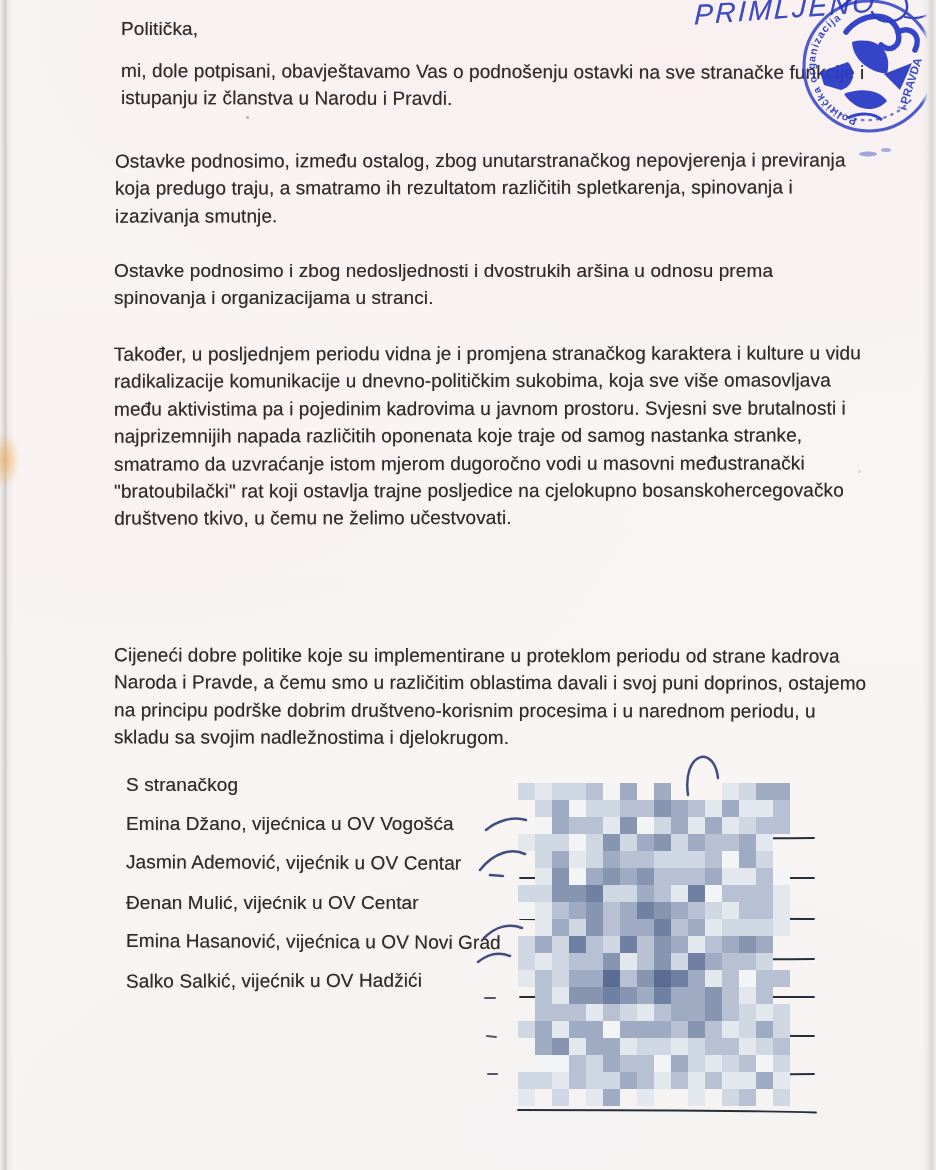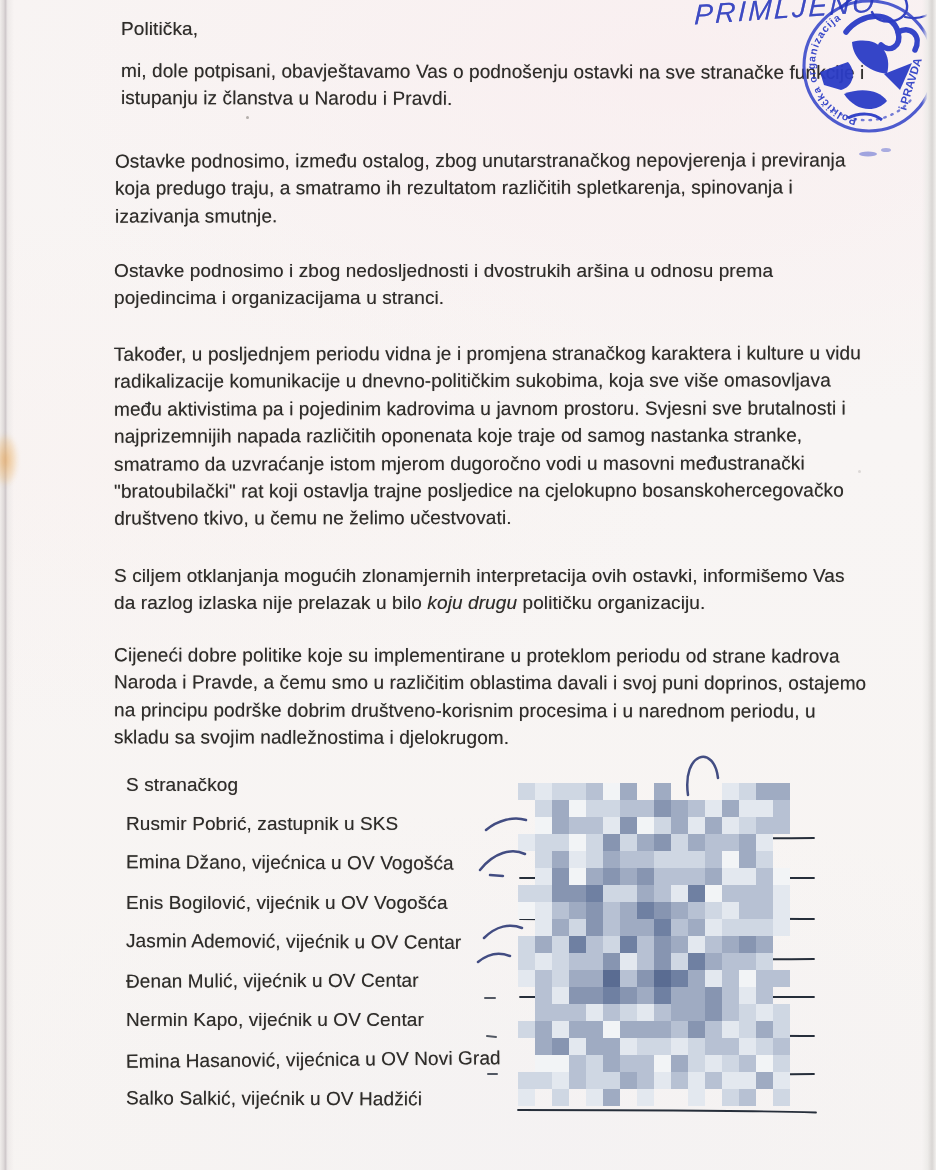--- a/index.html
+++ b/index.html
@@ -63,47 +63,42 @@
   <div class="txt" style="left:121px; top:15px;">Politička,</div>
 
   <div class="txt" style="left:121px; top:58px; transform:rotate(.15deg);">mi, dole potpisani, obavještavamo Vas o podnošenju ostavki na sve stranačke funkcije i
 istupanju iz članstva u Narodu i Pravdi.</div>
 
   <div class="txt" style="left:115px; top:147px; transform:rotate(-.1deg);">Ostavke podnosimo, između ostalog, zbog unutarstranačkog nepovjerenja i previranja
 koja predugo traju, a smatramo ih rezultatom različitih spletkarenja, spinovanja i
 izazivanja smutnje.</div>
 
   <div class="txt" style="left:114px; top:257px;">Ostavke podnosimo i zbog nedosljednosti i dvostrukih aršina u odnosu prema
-pojedincima i organizacijama u stranci.</div>
+spinovanja i organizacijama u stranci.</div>
 
   <div class="txt" style="left:114px; top:340px; transform:rotate(-.1deg);">Također, u posljednjem periodu vidna je i promjena stranačkog karaktera i kulture u vidu
 radikalizacije komunikacije u dnevno-političkim sukobima, koja sve više omasovljava
 među aktivistima pa i pojedinim kadrovima u javnom prostoru. Svjesni sve brutalnosti i
 najprizemnijih napada različitih oponenata koje traje od samog nastanka stranke,
 smatramo da uzvraćanje istom mjerom dugoročno vodi u masovni međustranački
 "bratoubilački" rat koji ostavlja trajne posljedice na cjelokupno bosanskohercegovačko
 društveno tkivo, u čemu ne želimo učestvovati.</div>
 
-  <div class="txt" style="left:114px; top:562px;"><span>S ciljem otklanjanja mogućih zlonamjernih interpretacija ovih ostavki, informišemo Vas
-da razlog izlaska nije prelazak u bilo </span><span class="ital">koju drugu</span><span> političku organizaciju.</span></div>
 
   <div class="txt" style="left:114px; top:642px; transform:rotate(.1deg);">Cijeneći dobre politike koje su implementirane u proteklom periodu od strane kadrova
 Naroda i Pravde, a čemu smo u različitim oblastima davali i svoj puni doprinos, ostajemo
 na principu podrške dobrim društveno-korisnim procesima i u narednom periodu, u
 skladu sa svojim nadležnostima i djelokrugom.</div>
 
   <div class="txt" style="left:126px; top:771px;">S stranačkog</div>
 
   <ul class="names">
-    <li>Rusmir Pobrić, zastupnik u SKS</li>
     <li>Emina Džano, vijećnica u OV Vogošća</li>
-    <li>Enis Bogilović, vijećnik u OV Vogošća</li>
     <li>Jasmin Ademović, vijećnik u OV Centar</li>
     <li>Đenan Mulić, vijećnik u OV Centar</li>
-    <li>Nermin Kapo, vijećnik u OV Centar</li>
     <li>Emina Hasanović, vijećnica u OV Novi Grad</li>
     <li>Salko Salkić, vijećnik u OV Hadžići</li>
   </ul>
 
   <div class="hand-note">PRIMLJENO</div>
 
   <svg class="stamp-svg" width="180" height="195" viewBox="0 0 180 195">
     <g stroke="#2b3cc6" fill="none" stroke-linecap="round" opacity="0.92">
 
       <circle cx="113" cy="76" r="65" stroke-width="3.1" opacity=".9"></circle>

